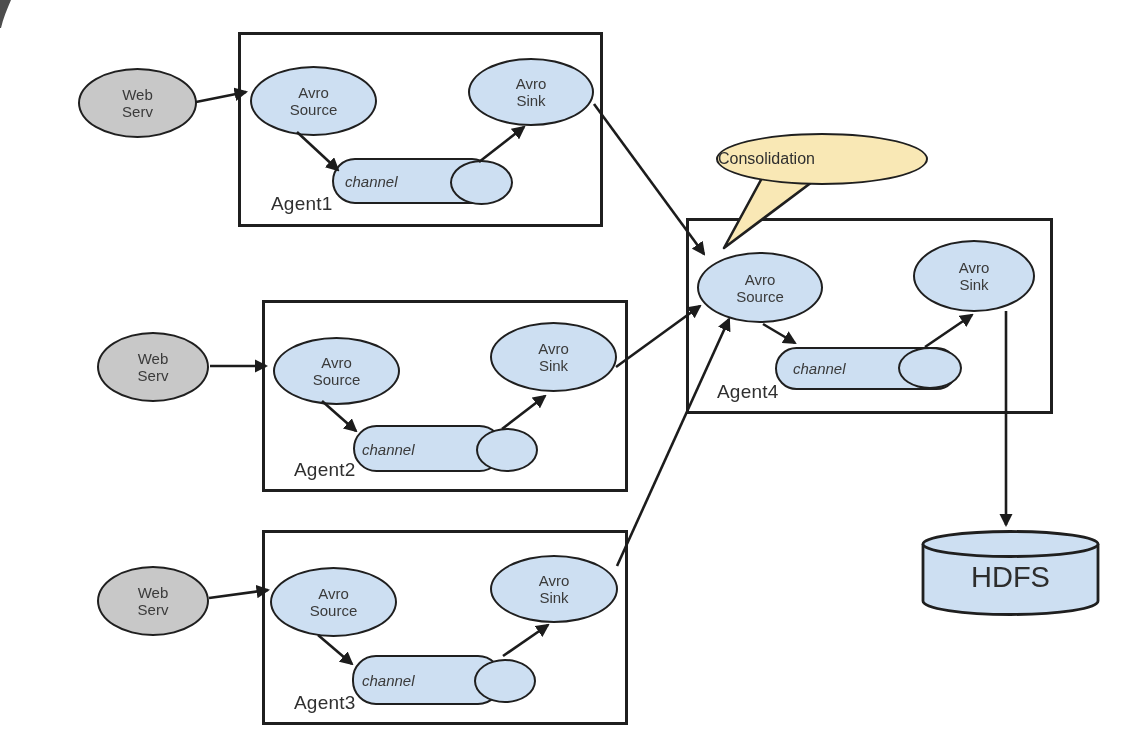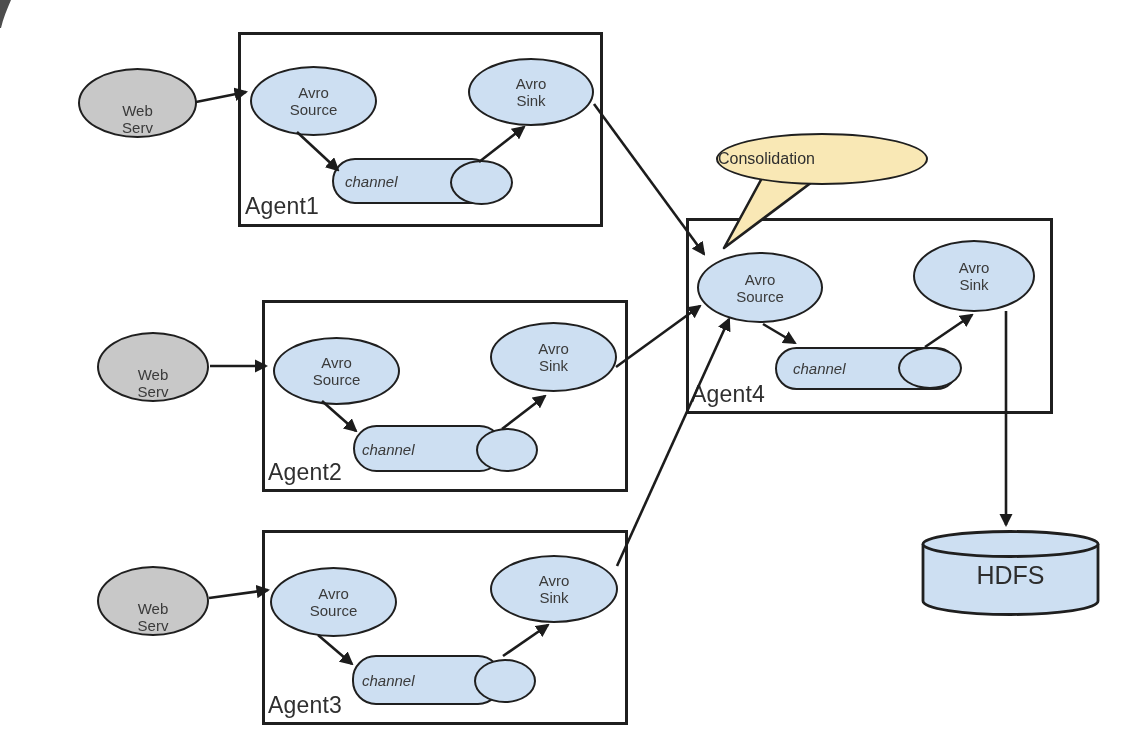--- a/index.html
+++ b/index.html
@@ -17,49 +17,49 @@
     position:relative;width:1147px;height:750px;background:var(--bg);
     overflow:hidden;font-family:"Liberation Sans",sans-serif;color:var(--text);
   }
   svg.layer{position:absolute;left:0;top:0;width:1147px;height:750px;pointer-events:none;}.z2{z-index:2}.z4{z-index:4}
 
   .agent-box{
     position:absolute;border:3px solid var(--node-stroke);
     background:transparent;box-sizing:border-box;z-index:1;
   }
   .agent-label{
-    position:absolute;font-size:23px;color:var(--agent-text);
-    letter-spacing:0.2px;z-index:3;
+    position:absolute;font-size:19px;color:var(--agent-text);
+    letter-spacing:0.2px;z-index:3;margin-left:26px;
   }
   .node{
     position:absolute;box-sizing:border-box;display:flex;
     align-items:center;justify-content:center;text-align:center;z-index:3;
   }
   .ell{border-radius:50%;border:2.6px solid var(--node-stroke);}
   .blue{background:var(--node-fill);}
-  .gray{background:var(--webserv-fill);align-items:flex-end;}
+  .gray{background:var(--webserv-fill);}
   .node .ln{display:block;font-size:15px;line-height:17px;color:var(--text);}
   .chan-rect{
     position:absolute;border:2.6px solid var(--node-stroke);border-radius:24px;
     background:var(--node-fill);box-sizing:border-box;z-index:3;
   }
   .chan-text{
     position:absolute;font-size:15px;color:var(--text);text-align:left;z-index:3;font-style:italic;
   }
   .chan-ell{
     position:absolute;border:2.6px solid var(--node-stroke);border-radius:50%;
     background:var(--node-fill);box-sizing:border-box;z-index:3;
   }
   .callout-ell{
     position:absolute;border:2.6px solid var(--node-stroke);border-radius:50%;
     background:var(--callout-fill);display:flex;align-items:center;
     font-size:16px;color:var(--agent-text);z-index:3;box-sizing:border-box;
   }
   .hdfs-label{
-    position:absolute;font-size:25px;color:#2d2d2d;text-align:center;z-index:3;
+    position:absolute;font-size:29px;color:#2d2d2d;text-align:center;z-index:3;
   }
   .conn{stroke:var(--line);stroke-width:2.6px;fill:none;}
   .mk{fill:var(--line);}
   .tail{fill:var(--callout-fill);stroke:var(--node-stroke);stroke-width:2.6px;stroke-linejoin:round;}
   .cyl{fill:var(--node-fill);stroke:var(--node-stroke);stroke-width:2.8px;}
   .corner{fill:#4d4d4d;}
 </style>
 </head>
 <body>
 

